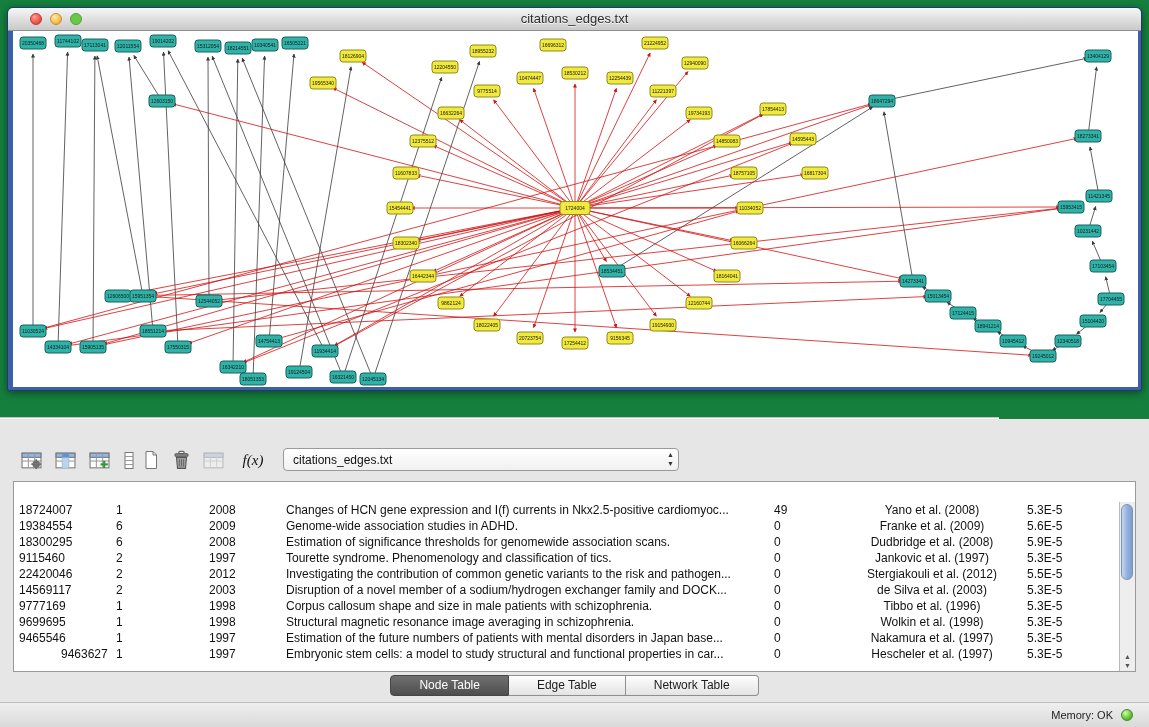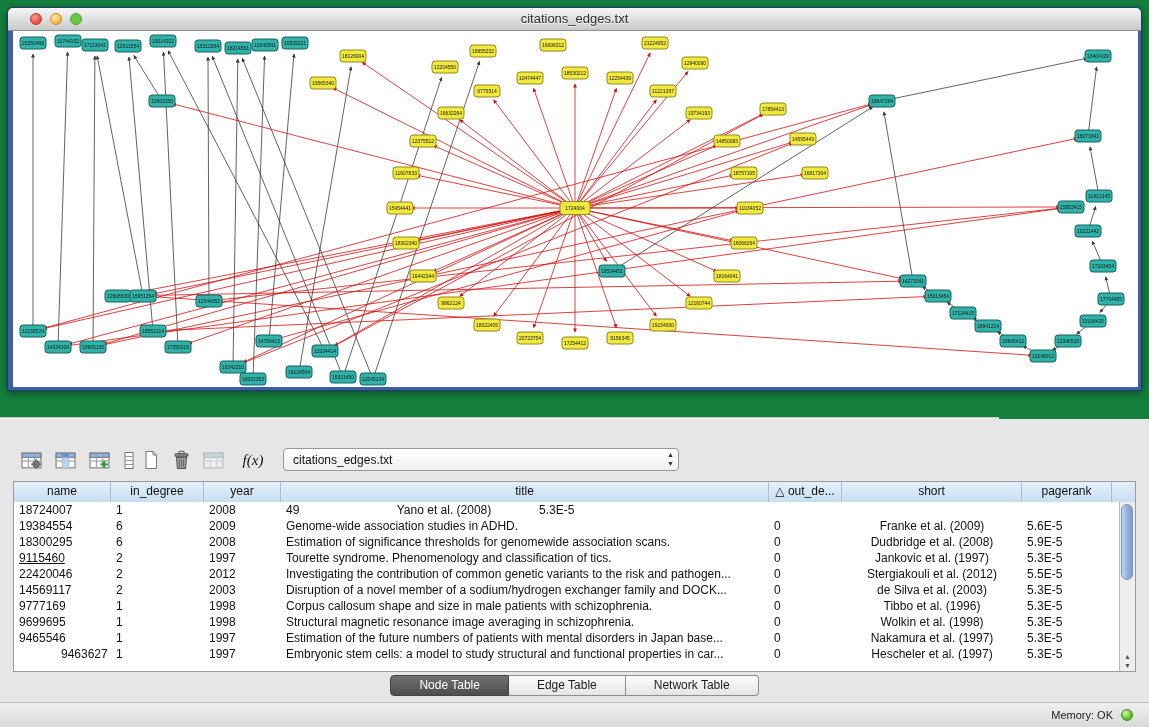--- a/index.html
+++ b/index.html
@@ -589,34 +589,26 @@
       <div class="combo">
         <span class="combo-text">citations_edges.txt</span>
         <span class="combo-arrows">
           <span>▲</span>
             <span>▼</span>
         </span>
       </div>
     </div>
 
     <div class="tablebox">
-      <div class="thead" id="thead">
-          <div class="th" style="width: 97px;">name</div>
-          <div class="th" style="width: 93px;">in_degree</div>
-          <div class="th" style="width: 77px;">year</div>
-          <div class="th" style="width: 488px;">title</div>
-          <div class="th" style="width: 73px;">△ out_de...</div>
-          <div class="th" style="width: 180px;">short</div>
-          <div class="th" style="width: 90px;">pagerank</div>
-        </div>
       <div class="tbody" id="tbody">
           <div class="tr">
             <div class="td" style="width: 97px;">18724007</div>
             <div class="td" style="width: 93px;">1</div>
             <div class="td" style="width: 77px;">2008</div>
+            <div class="td" style="width: 488px;">Changes of HCN gene expression and I(f) currents in Nkx2.5-positive cardiomyoc...</div>
             <div class="td" style="width: 73px;">49</div>
             <div class="td c" style="width: 180px;">Yano et al. (2008)</div>
             <div class="td" style="width: 90px;">5.3E-5</div>
           </div>
           <div class="tr">
             <div class="td" style="width: 97px;">19384554</div>
             <div class="td" style="width: 93px;">6</div>
             <div class="td" style="width: 77px;">2009</div>
             <div class="td" style="width: 488px;">Genome-wide association studies in ADHD.</div>
             <div class="td" style="width: 73px;">0</div>
@@ -626,21 +618,21 @@
           <div class="tr">
             <div class="td" style="width: 97px;">18300295</div>
             <div class="td" style="width: 93px;">6</div>
             <div class="td" style="width: 77px;">2008</div>
             <div class="td" style="width: 488px;">Estimation of significance thresholds for genomewide association scans.</div>
             <div class="td" style="width: 73px;">0</div>
             <div class="td c" style="width: 180px;">Dudbridge et al. (2008)</div>
             <div class="td" style="width: 90px;">5.9E-5</div>
           </div>
           <div class="tr">
-            <div class="td" style="width: 97px; text-decoration: underline;">9115460</div>
+            <div class="td" style="width: 97px;">9115460</div>
             <div class="td" style="width: 93px;">2</div>
             <div class="td" style="width: 77px;">1997</div>
             <div class="td" style="width: 488px;">Tourette syndrome. Phenomenology and classification of tics.</div>
             <div class="td" style="width: 73px;">0</div>
             <div class="td c" style="width: 180px;">Jankovic et al. (1997)</div>
             <div class="td" style="width: 90px;">5.3E-5</div>
           </div>
           <div class="tr">
             <div class="td" style="width: 97px;">22420046</div>
             <div class="td" style="width: 93px;">2</div>

